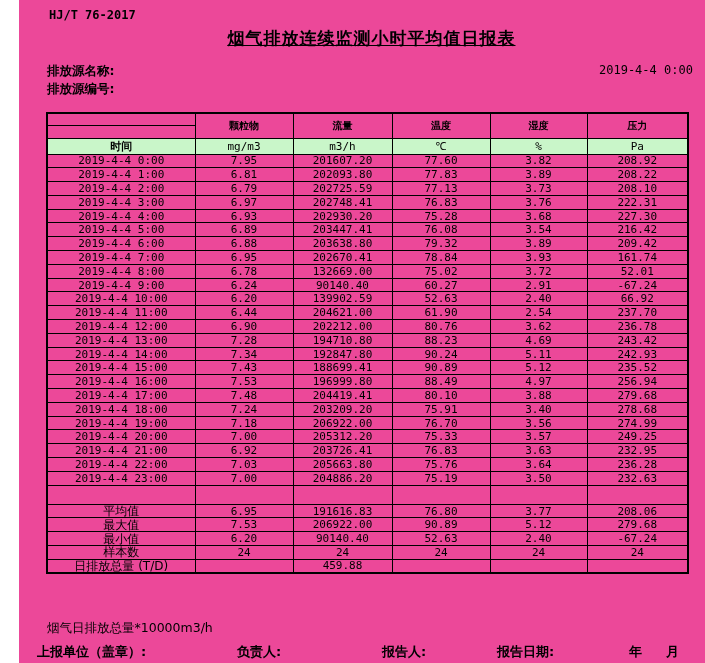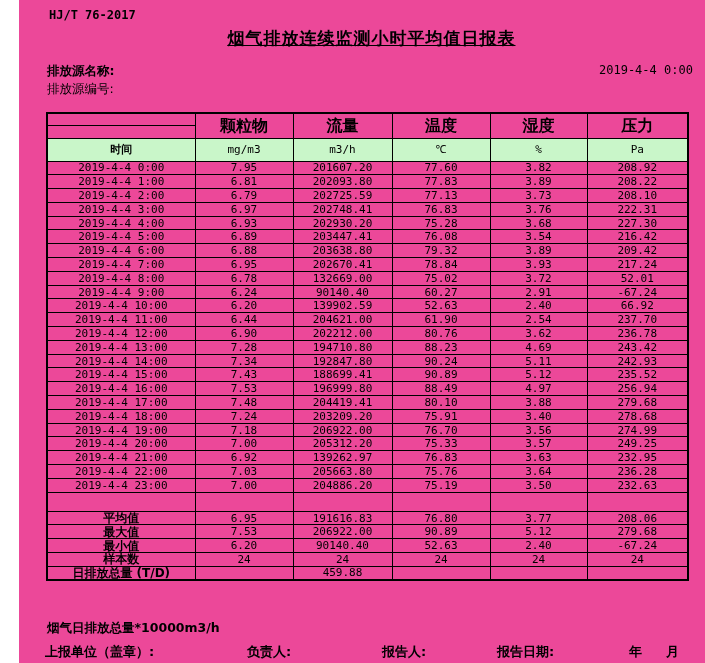--- a/index.html
+++ b/index.html
@@ -6,46 +6,46 @@
   html,body { margin:0; padding:0; }
   body {
     width:705px; height:663px; background:#ffffff;
     font-family:"DejaVu Sans", sans-serif; color:#000;
   }
   .page { position:relative; width:705px; height:663px; background:#ec4899; overflow:hidden;margin-left:19px; }
 
   .std-code { position:absolute; top:8px; left:30px; font-size:12px; font-weight:bold; font-family:"DejaVu Sans Mono", monospace; }
   .title    { position:absolute; top:27px; left:0; width:705px; text-align:center; font-size:17px; font-weight:bold; letter-spacing:1px;text-decoration:underline; }
   .src-name { position:absolute; top:63px; left:28px; font-size:12.5px; font-weight:bold;text-align:center; }
-  .src-code { position:absolute; top:81px; left:28px; font-size:12.5px; font-weight:normal; }
+  .src-code { position:absolute; top:81px; left:28px; font-size:12.5px; font-weight:bold; }
   .datetime { position:absolute; top:63px; left:580px; font-size:12px; font-family:"DejaVu Sans Mono", monospace; }
 
   table.report {
     position:absolute; top:112px; left:27px;
     border-collapse:collapse; table-layout:fixed;
     border:2px solid #000;
   }
   table.report th, table.report td {
     border:1px solid #000; padding:0; margin:0;
     text-align:center; vertical-align:middle;
     line-height:1; overflow:hidden; white-space:nowrap;
   }
-  tr.h1 th, tr.h2 th { height:12.5px; font-size:16px; font-weight:bold; }
-  tr.green td { height:23px; font-size:11px; }
+  tr.h1 th, tr.h2 th { height:12.5px; font-size:10px; font-weight:bold; }
+  tr.green td { height:16px; font-size:11px; }
   tr.green td { background:var(--green, #c9f6c9); }
   td.time-hdr { font-weight:bold; font-size:12.5px; }
   tbody td { height:13.8px; font-size:11px; }
   .num, .time-cell, .unit-cell { font-family:"DejaVu Sans Mono", monospace; }
   tr.blankrow td { height:19px; }
-  td.sum-label { font-weight:bold; font-size:12px; font-family:"DejaVu Sans", sans-serif; }
-
-  .foot-note { position:absolute; top:620px; left:28px; font-size:12.5px; font-weight:bold; }
+  td.sum-label { font-weight:normal; font-size:12px; font-family:"DejaVu Sans", sans-serif; }
+
+  .foot-note { position:absolute; top:620px; left:28px; font-size:12.5px; font-weight:normal; }
   .sig { position:absolute; top:643px; font-size:13px; font-weight:bold; }
-  .sig-unit    { left:26px; }
-  .sig-manager { left:228px; }
+  .sig-unit    { left:18px; }
+  .sig-manager { left:218px; }
   .sig-reporter{ left:363px; }
   .sig-date    { left:478px; }
   .sig-year    { left:610px; }
   .sig-month   { left:647px; }
   .sig-day     { left:686px; }
 </style>
 </head>
 <body>
 
 <div class="page">
@@ -142,21 +142,21 @@
           <td class="num">79.32</td>
           <td class="num">3.89</td>
           <td class="num">209.42</td>
         </tr>
         <tr>
           <td class="time-cell">2019-4-4 7:00</td>
           <td class="num">6.95</td>
           <td class="num">202670.41</td>
           <td class="num">78.84</td>
           <td class="num">3.93</td>
-          <td class="num">217.24</td>
+          <td class="num">161.74</td>
         </tr>
         <tr>
           <td class="time-cell">2019-4-4 8:00</td>
           <td class="num">6.78</td>
           <td class="num">132669.00</td>
           <td class="num">75.02</td>
           <td class="num">3.72</td>
           <td class="num">52.01</td>
         </tr>
         <tr>
@@ -251,21 +251,21 @@
           <td class="time-cell">2019-4-4 20:00</td>
           <td class="num">7.00</td>
           <td class="num">205312.20</td>
           <td class="num">75.33</td>
           <td class="num">3.57</td>
           <td class="num">249.25</td>
         </tr>
         <tr>
           <td class="time-cell">2019-4-4 21:00</td>
           <td class="num">6.92</td>
-          <td class="num">139262.97</td>
+          <td class="num">203726.41</td>
           <td class="num">76.83</td>
           <td class="num">3.63</td>
           <td class="num">232.95</td>
         </tr>
         <tr>
           <td class="time-cell">2019-4-4 22:00</td>
           <td class="num">7.03</td>
           <td class="num">205663.80</td>
           <td class="num">75.76</td>
           <td class="num">3.64</td>

